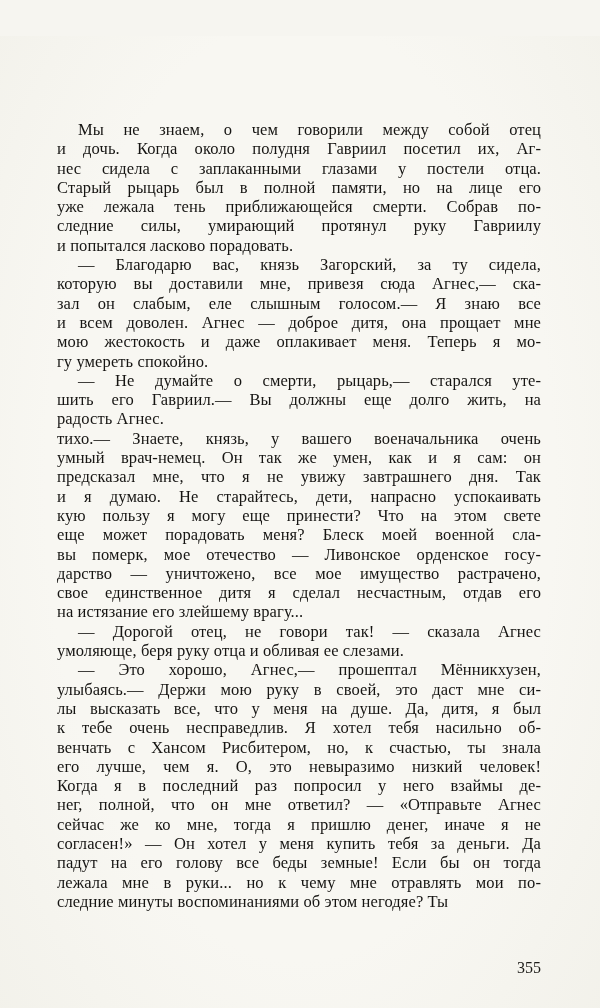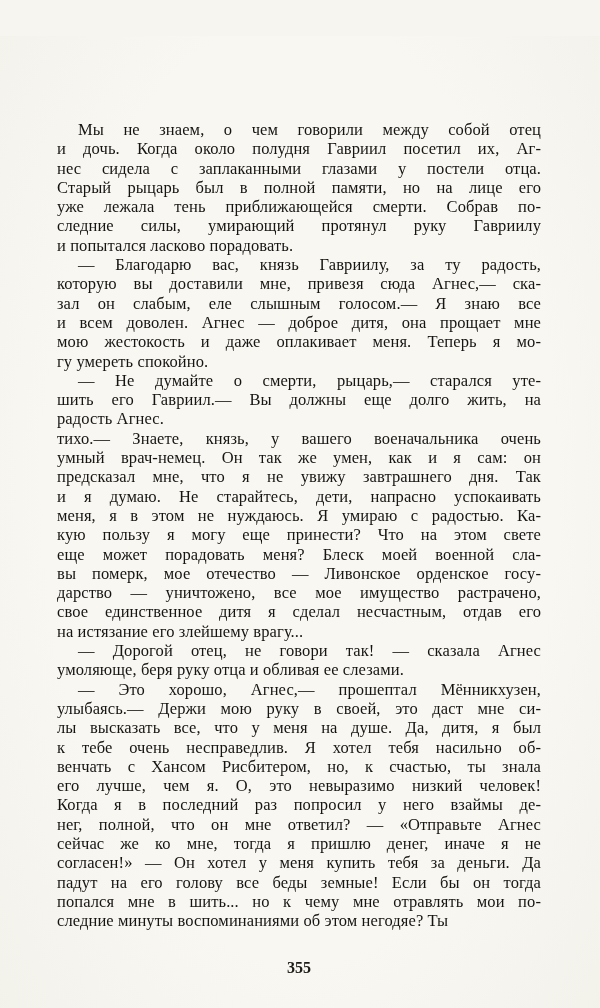--- a/index.html
+++ b/index.html
@@ -43,59 +43,57 @@
     padding-left: 21px;
   }
   .line.end {
     text-align-last: left;
   }
   .page-number {
     position: absolute;
     top: 923px;
     left: 57px;
     width: 484px;
-    text-align: center;
+    text-align: right;
     font-size: 16px;
     color: #1c1b18;
-    font-weight: bold;
   }
 </style>
 </head>
 <body>
 
 <div class="page">
   <div class="text-block" id="text-block">
       <div class="paragraph">
         <div class="line start">Мы не знаем, о чем говорили между собой отец</div>
         <div class="line">и дочь. Когда около полудня Гавриил посетил их, Аг-</div>
         <div class="line">нес сидела с заплаканными глазами у постели отца.</div>
         <div class="line">Старый рыцарь был в полной памяти, но на лице его</div>
         <div class="line">уже лежала тень приближающейся смерти. Собрав по-</div>
         <div class="line">следние силы, умирающий протянул руку Гавриилу</div>
         <div class="line end">и попытался ласково порадовать.</div>
       </div>
       <div class="paragraph">
-        <div class="line start">— Благодарю вас, князь Гавриилу, за ту радость,</div>
+        <div class="line start">— Благодарю вас, князь Загорский, за ту сидела,</div>
         <div class="line">которую вы доставили мне, привезя сюда Агнес,— ска-</div>
         <div class="line">зал он слабым, еле слышным голосом.— Я знаю все</div>
         <div class="line">и всем доволен. Агнес — доброе дитя, она прощает мне</div>
         <div class="line">мою жестокость и даже оплакивает меня. Теперь я мо-</div>
         <div class="line end">гу умереть спокойно.</div>
       </div>
       <div class="paragraph">
         <div class="line start">— Не думайте о смерти, рыцарь,— старался уте-</div>
         <div class="line">шить его Гавриил.— Вы должны еще долго жить, на</div>
         <div class="line end">радость Агнес.</div>
       </div>
       <div class="paragraph">
         <div class="line">тихо.— Знаете, князь, у вашего военачальника очень</div>
         <div class="line">умный врач-немец. Он так же умен, как и я сам: он</div>
         <div class="line">предсказал мне, что я не увижу завтрашнего дня. Так</div>
         <div class="line">и я думаю. Не старайтесь, дети, напрасно успокаивать</div>
-        <div class="line">меня, я в этом не нуждаюсь. Я умираю с радостью. Ка-</div>
         <div class="line">кую пользу я могу еще принести? Что на этом свете</div>
         <div class="line">еще может порадовать меня? Блеск моей военной сла-</div>
         <div class="line">вы померк, мое отечество — Ливонское орденское госу-</div>
         <div class="line">дарство — уничтожено, все мое имущество растрачено,</div>
         <div class="line">свое единственное дитя я сделал несчастным, отдав его</div>
         <div class="line end">на истязание его злейшему врагу...</div>
       </div>
       <div class="paragraph">
         <div class="line start">— Дорогой отец, не говори так! — сказала Агнес</div>
         <div class="line end">умоляюще, беря руку отца и обливая ее слезами.</div>
@@ -105,18 +103,18 @@
         <div class="line">улыбаясь.— Держи мою руку в своей, это даст мне си-</div>
         <div class="line">лы высказать все, что у меня на душе. Да, дитя, я был</div>
         <div class="line">к тебе очень несправедлив. Я хотел тебя насильно об-</div>
         <div class="line">венчать с Хансом Рисбитером, но, к счастью, ты знала</div>
         <div class="line">его лучше, чем я. О, это невыразимо низкий человек!</div>
         <div class="line">Когда я в последний раз попросил у него взаймы де-</div>
         <div class="line">нег, полной, что он мне ответил? — «Отправьте Агнес</div>
         <div class="line">сейчас же ко мне, тогда я пришлю денег, иначе я не</div>
         <div class="line">согласен!» — Он хотел у меня купить тебя за деньги. Да</div>
         <div class="line">падут на его голову все беды земные! Если бы он тогда</div>
-        <div class="line">попался мне в шить... но к чему мне отравлять мои по-</div>
+        <div class="line">лежала мне в руки... но к чему мне отравлять мои по-</div>
         <div class="line end">следние минуты воспоминаниями об этом негодяе? Ты</div>
       </div>
     </div>
   <div class="page-number">355</div>
 </div>
 
 </body></html>

